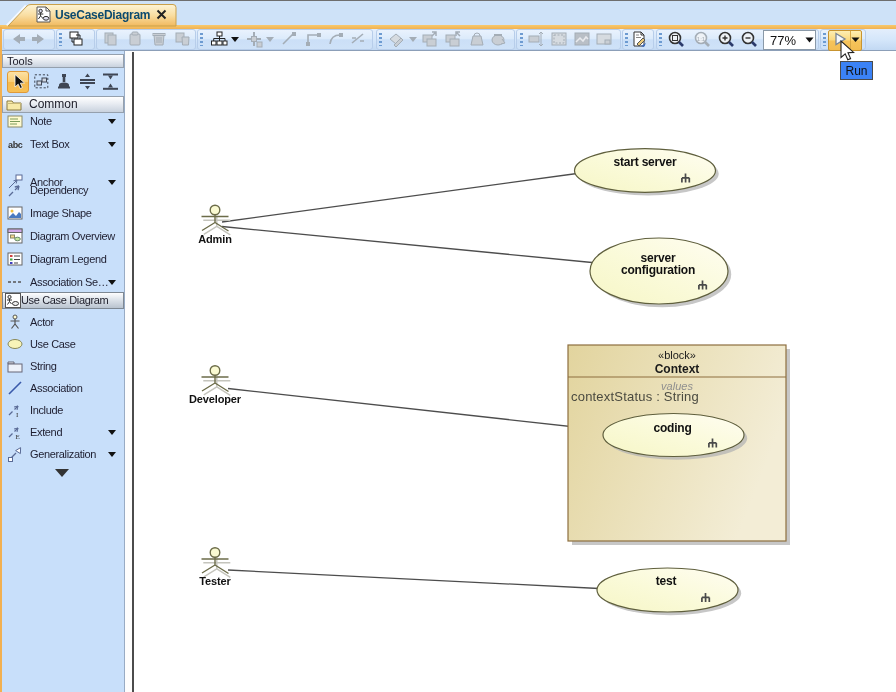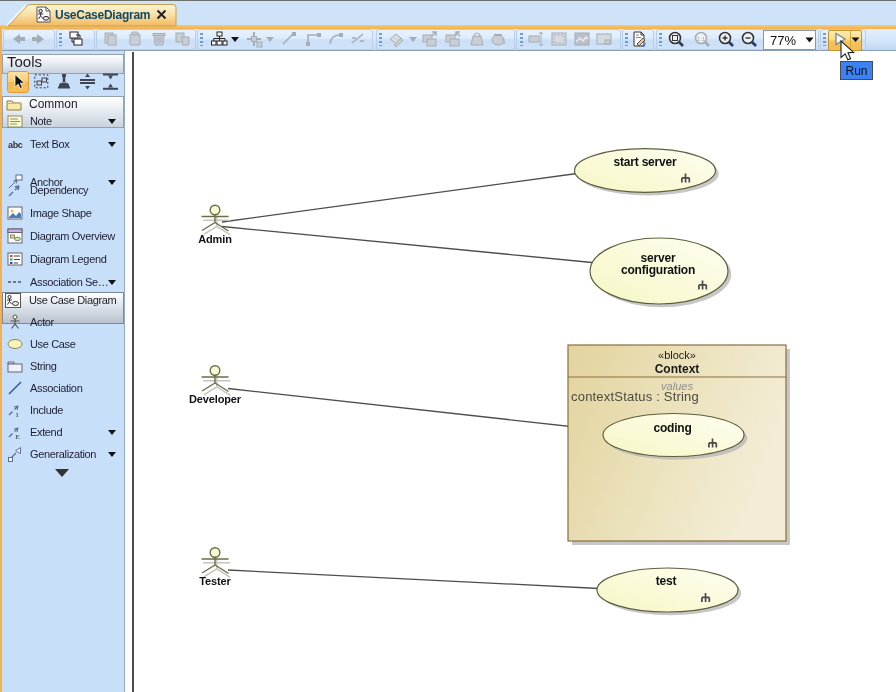--- a/index.html
+++ b/index.html
@@ -2,21 +2,21 @@
 <html><head><meta charset="utf-8">
 <style>
 *{margin:0;padding:0;box-sizing:border-box}
 body{width:896px;height:692px;position:relative;background:#fff;overflow:hidden;
  font-family:"Liberation Sans",sans-serif;}
 .abs{position:absolute}
 .grp{position:absolute;top:29px;height:21px;border:1px solid #b7cdea;border-radius:3px;
  background:linear-gradient(180deg,#e9f2fd 0%,#dcebfb 45%,#cbdff7 52%,#cfe2f8 100%);}
 .hdl{position:absolute;top:4px;width:3px;height:13px;
  background:repeating-linear-gradient(180deg,#6d9bd1 0 2px,rgba(0,0,0,0) 2px 4px);}
-.shead{position:absolute;left:2px;width:122px;height:32px;border:1px solid #95a0ad;white-space:nowrap;
+.shead{position:absolute;left:2px;width:122px;height:17px;border:1px solid #95a0ad;white-space:nowrap;
  background:linear-gradient(180deg,#ffffff 0%,#e8ecf2 45%,#c9d2de 100%);
  font-size:12px;color:#1c1c28;line-height:15px;}
 .srow{position:absolute;left:2px;width:122px;height:23px;font-size:11px;letter-spacing:-0.35px;color:#1e1e30;line-height:23px;}
 .srow svg{position:absolute;left:5px;top:3px}
 .srow .lbl{position:absolute;left:28px;top:0;white-space:nowrap}
 .srow .dd{position:absolute;right:8px;top:9px;width:0;height:0;
  border-left:4px solid rgba(0,0,0,0);border-right:4px solid rgba(0,0,0,0);border-top:5px solid #111}
 </style></head><body>
 
 <div class="abs" style="left:0;top:0;width:896px;height:1px;background:#6e6e6e"></div>
@@ -210,21 +210,21 @@
     <path d="M3,2.5 L12,8 L3,13.5 Z" fill="#f5f8fb" stroke="#7a8694" stroke-width="1.3"></path>
   </svg>
 <svg class="abs" style="left:851px;top:31px" width="9" height="16" viewBox="0 0 9 16">
     <path d="M0.5,6.5 L8.5,6.5 L4.5,11 Z" fill="#111"></path>
   </svg>
 <div class="abs" style="left:0;top:51px;width:125px;height:641px;background:#c8dffa"></div>
 <div class="abs" style="left:0;top:27px;width:2px;height:665px;background:#f2b050"></div>
 <div class="abs" style="left:124px;top:51px;width:1px;height:641px;background:#98abc4"></div>
 <div class="abs" style="left:125px;top:51px;width:7px;height:641px;background:#fdfdfd"></div>
 <div class="abs" style="left:132px;top:52px;width:2px;height:640px;background:#4c4c4c"></div>
-<div class="shead" style="top:54px;height:20px;line-height:13px;font-size:15px"><span style="padding-left:4px">Tools</span></div>
+<div class="shead" style="top:54px;height:14px;line-height:13px;font-size:11px"><span style="padding-left:4px">Tools</span></div>
 <div class="abs" style="left:7px;top:71px;width:22px;height:22px;border:1px solid #e09a38;border-radius:3px;background:linear-gradient(180deg,#fce1a4 0%,#f9cd74 48%,#f5b94e 52%,#f7c055 100%)"></div>
 <svg class="abs" style="left:12px;top:74px" width="16" height="16" viewBox="0 0 16 16">
     <path d="M3,0.5 L3,13 L6.2,10.2 L8.2,14.5 L10.4,13.5 L8.4,9.2 L12.5,9 Z" fill="#111" stroke="#fff" stroke-width="0.8"></path>
   </svg>
 <svg class="abs" style="left:34px;top:74px" width="15" height="15" viewBox="0 0 15 15">
     <rect x="0.8" y="0.8" width="13" height="13" fill="none" stroke="#3f4654" stroke-dasharray="2.2 1.8"></rect>
     <rect x="3" y="7" width="4.5" height="4" fill="#cfd6e2" stroke="#3f4654"></rect>
     <rect x="8" y="4" width="4.5" height="4" fill="#cfd6e2" stroke="#3f4654"></rect>
   </svg>
 <svg class="abs" style="left:56px;top:73px" width="16" height="17" viewBox="0 0 16 17">
@@ -308,21 +308,21 @@
     </svg>
     <span class="lbl">Diagram Legend</span>
   </div>
 <div class="srow" style="top:271px">
     <svg width="16" height="16" viewBox="0 0 16 16">
       <path d="M1,8 L4,8 M6,8 L9,8 M11,8 L14,8" stroke="#555" stroke-width="1.5"></path>
     </svg>
     <span class="lbl">Association Se…</span>
     <div class="dd"></div>
   </div>
-<div class="shead" style="top:292px;font-size:11px;letter-spacing:-0.35px;background:linear-gradient(180deg,#fdfdfe 0%,#dde3ea 45%,#b9c3cf 100%);border-color:#7e8893"><span style="padding-left:26px">Use Case Diagram</span></div>
+<div class="shead" style="top:292px;font-size:11px;letter-spacing:-0.35px;background:linear-gradient(180deg,#fdfdfe 0%,#dde3ea 45%,#b9c3cf 100%);border-color:#7e8893"><span style="padding-left:18px">Use Case Diagram</span></div>
 <svg class="abs" style="left:5px;top:293px" width="16" height="15" viewBox="0 0 16 15">
     <rect x="0.5" y="0.5" width="15" height="14" fill="#fff" stroke="#555"></rect>
     <circle cx="4.5" cy="4" r="1.6" fill="#eee" stroke="#333"></circle>
     <path d="M4.5,5.6 L4.5,8.5 M2,7 L7,7 M4.5,8.5 L2.5,11.5 M4.5,8.5 L6.5,11" stroke="#333" fill="none"></path>
     <ellipse cx="10.5" cy="10.5" rx="3" ry="2" fill="#eee" stroke="#333"></ellipse>
   </svg>
 <div class="srow" style="top:311px">
     <svg width="16" height="16" viewBox="0 0 16 16">
       <circle cx="8" cy="3" r="2" fill="#fffbd0" stroke="#555"></circle>
       <path d="M8,5 L8,10 M3.5,7 L12.5,7 M8,10 L4.5,14.5 M8,10 L11.5,14.5" stroke="#555" stroke-width="1.2" fill="none"></path>

